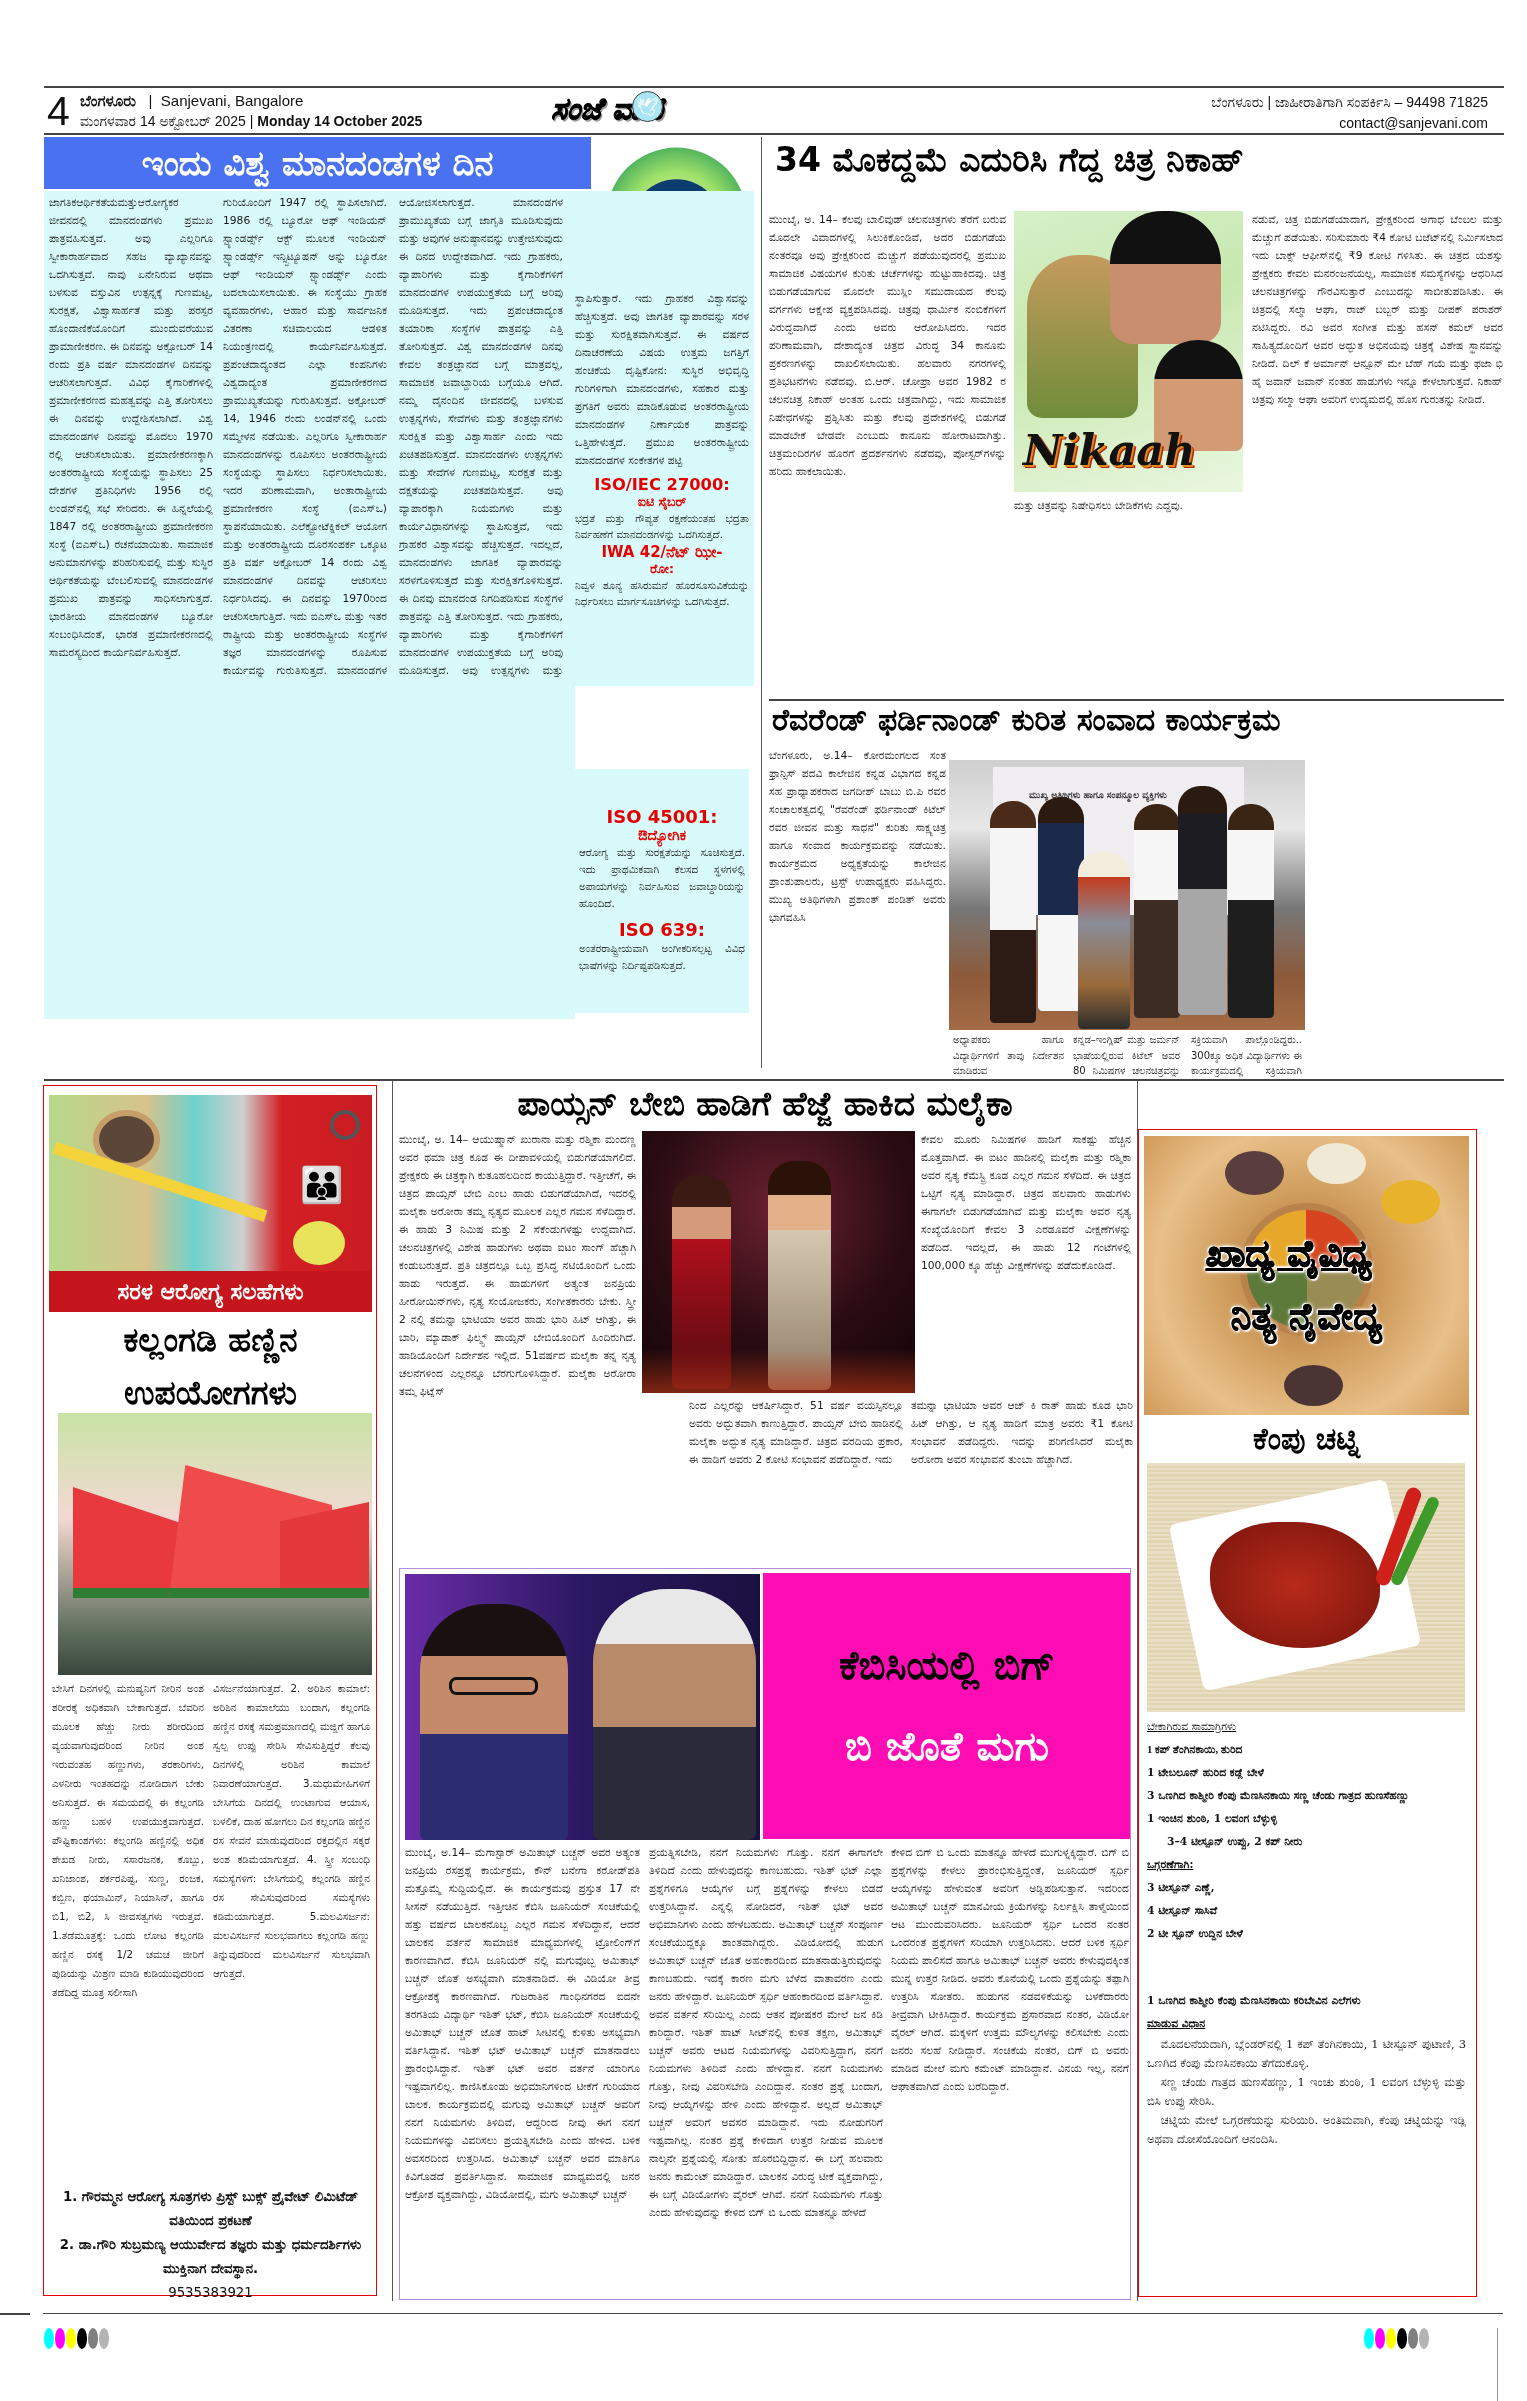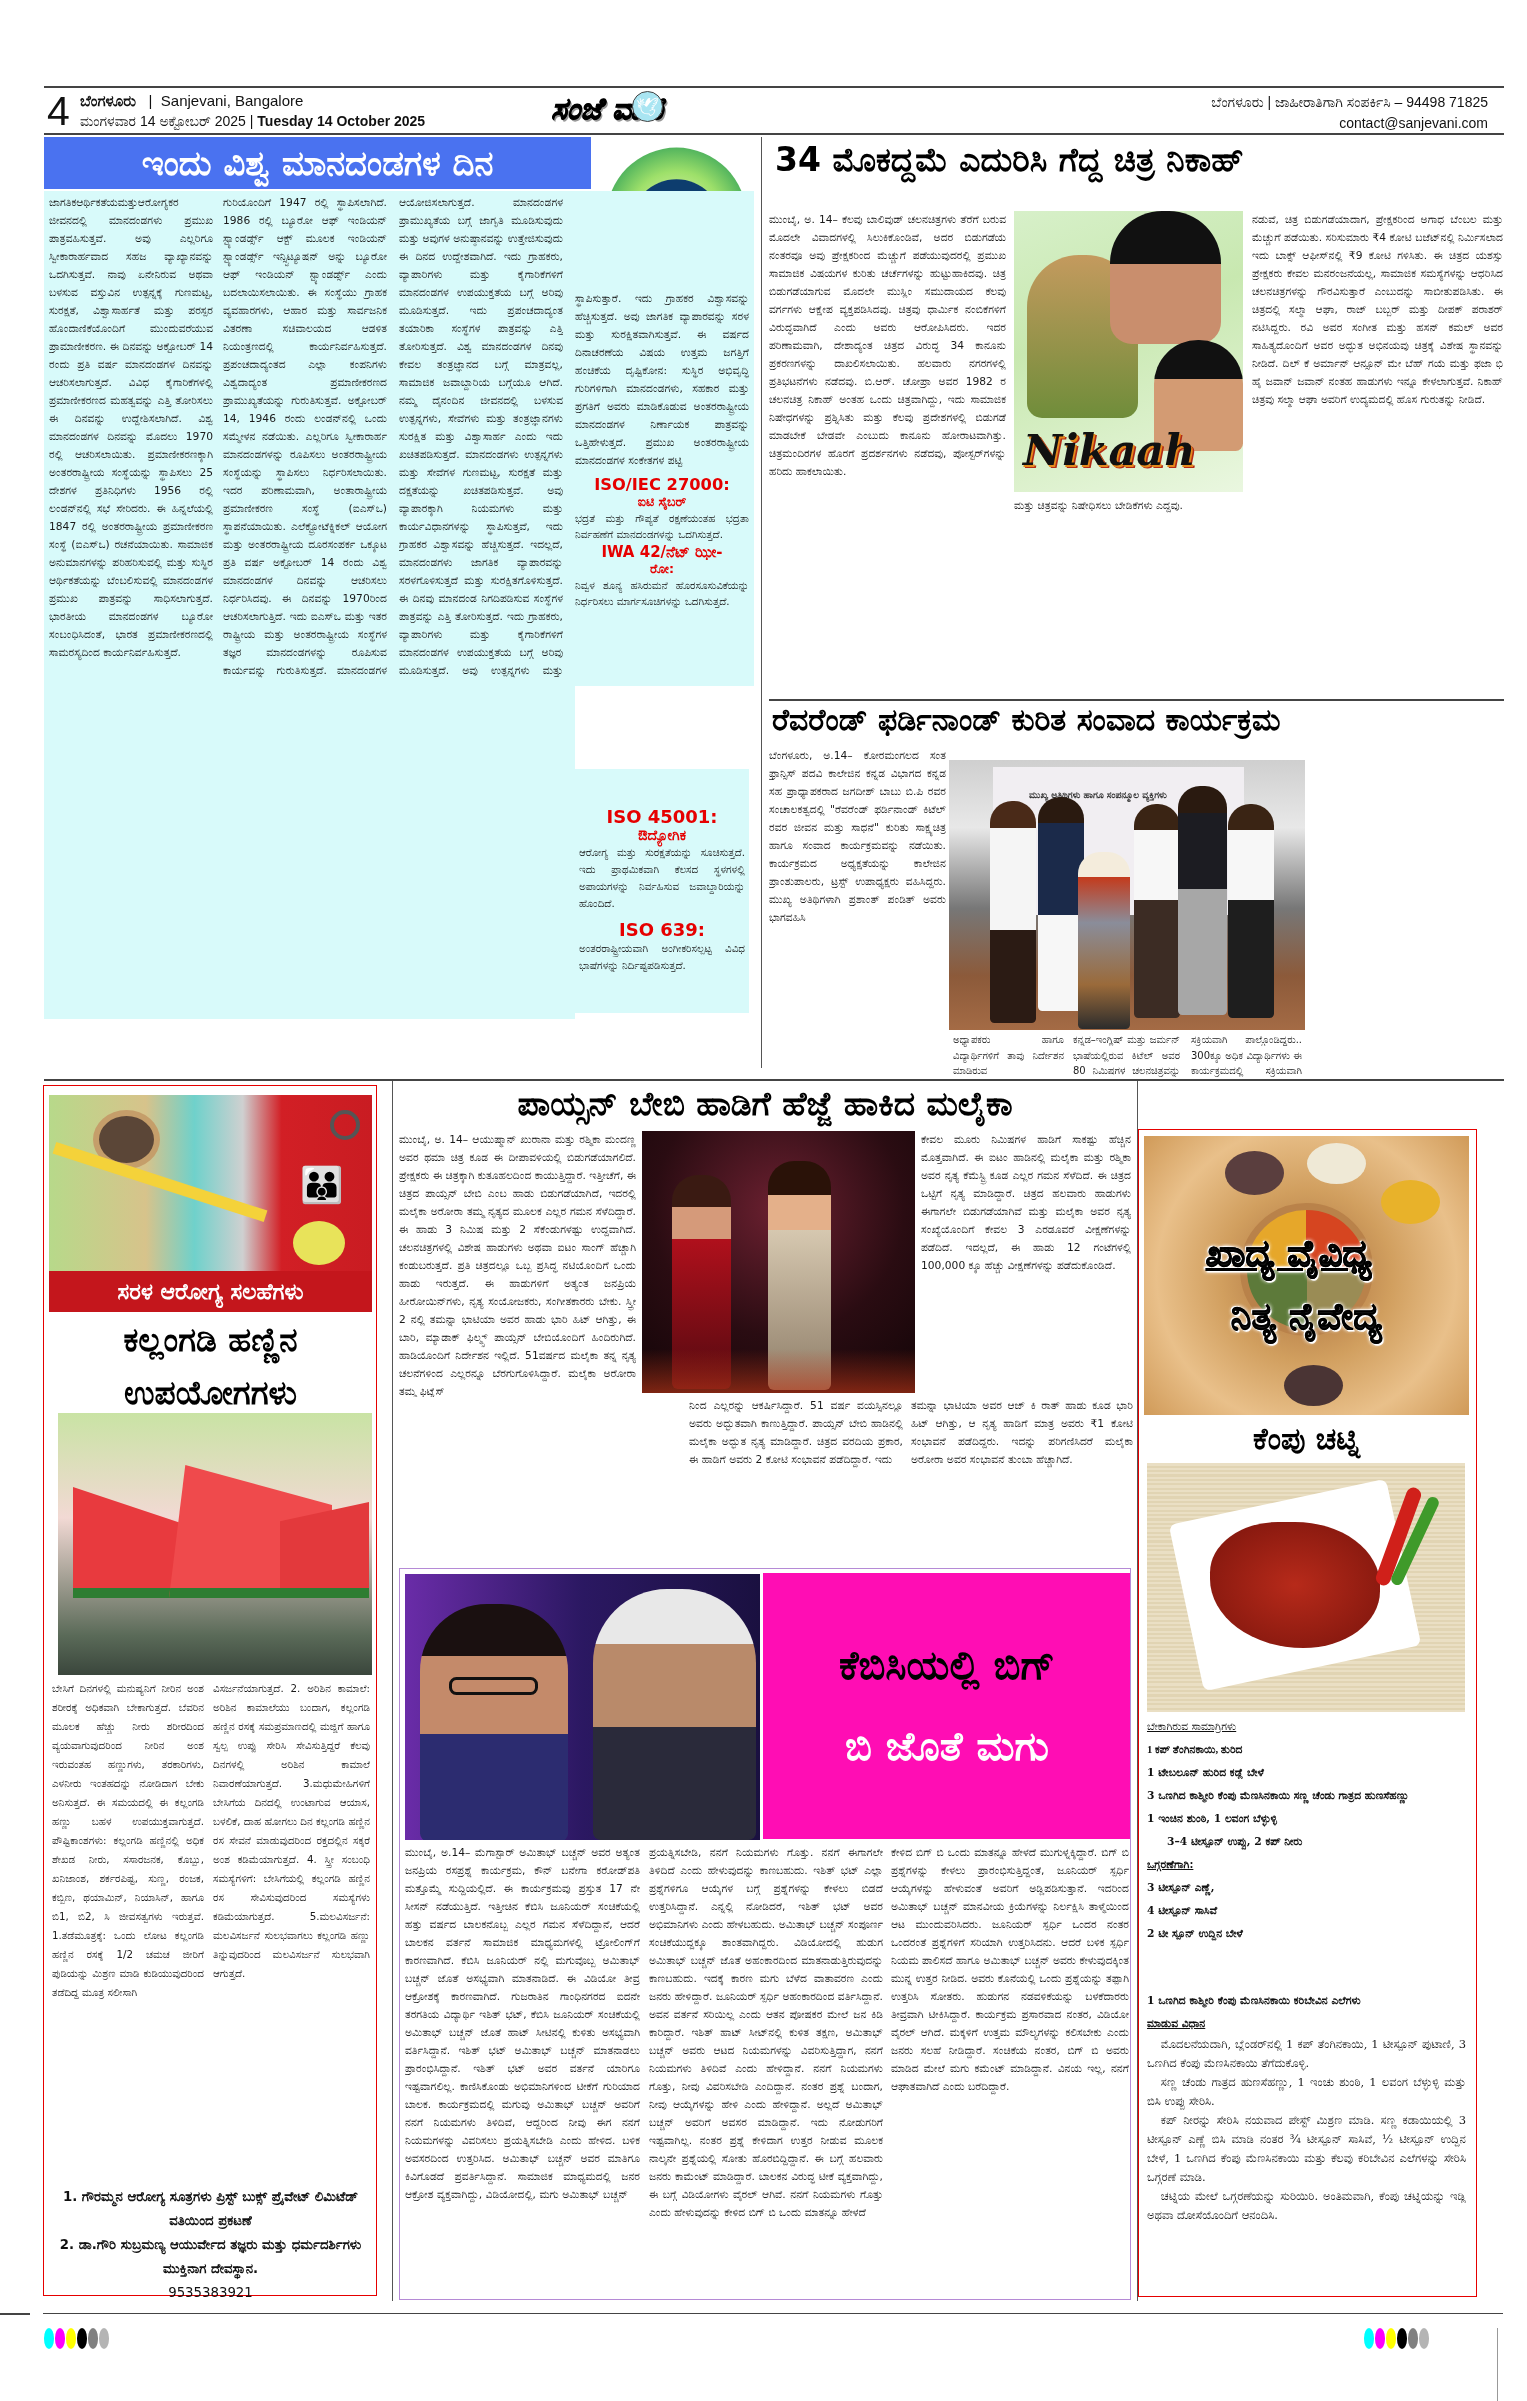--- a/index.html
+++ b/index.html
@@ -19,21 +19,21 @@
 <div class="rule" style="left:44px;top:86px;width:1460px;height:2.2px;"></div>
 <div class="abs" style="left:47px;top:89px;font-size:41px;font-family:'Liberation Sans',sans-serif;line-height:44px;">4</div>
 <div class="abs" style="left:80px;top:92px;font-size:15px;font-family:'Liberation Sans',sans-serif;">
   <span style="font-weight:bold;">ಬೆಂಗಳೂರು</span>
   <span>&nbsp;&nbsp;|&nbsp;</span>
   <span>Sanjevani, Bangalore</span>
 </div>
 <div class="abs" style="left:80px;top:113px;font-size:14px;font-family:'Liberation Sans',sans-serif;">
   <span>ಮಂಗಳವಾರ 14 ಅಕ್ಟೋಬರ್ 2025</span>
   <span> | </span>
-  <span style="font-weight:bold;">Tuesday  14  October  2025</span>
+  <span style="font-weight:bold;">Monday  14  October  2025</span>
 </div>
 <div class="abs" style="left:551px;top:87px;width:192px;height:43px;display:flex;align-items:center;">
   <span style="font-size:30px;font-weight:bold;font-style:italic;color:#000;-webkit-text-stroke:0.7px #000;text-shadow:1.5px 1.5px 0 #999;">ಸಂಜೆ ವಾಣಿ</span>
   <span style="position:absolute;left:81px;top:4.4px;width:31px;height:31px;border-radius:50%;background:#a9e5f2;border:1.5px solid #444;color:#fff;font-size:18px;display:flex;align-items:center;justify-content:center;">🕊</span>
 </div>
 <div class="abs" style="right:40px;top:92px;text-align:right;font-size:14px;font-family:'Liberation Sans',sans-serif;line-height:21px;">
   <div>ಬೆಂಗಳೂರು  |  ಜಾಹೀರಾತಿಗಾಗಿ ಸಂಪರ್ಕಿಸಿ – 94498 71825</div>
   <div>contact@sanjevani.com</div>
 </div>
 <div class="rule" style="left:44px;top:133px;width:1460px;height:1.5px;"></div>
@@ -197,21 +197,20 @@
   <div style="font-weight:bold;">1 ಇಂಚಿನ ಶುಂಠಿ, 1 ಲವಂಗ ಬೆಳ್ಳುಳ್ಳಿ</div>
   <div style="font-weight:bold;margin-left:20px;">3–4 ಟೀಸ್ಪೂನ್ ಉಪ್ಪು, 2 ಕಪ್ ನೀರು</div>
   <div style="font-weight:bold;text-decoration:underline;">ಒಗ್ಗರಣೆಗಾಗಿ:</div>
   <div style="font-weight:bold;">3 ಟೀಸ್ಪೂನ್ ಎಣ್ಣೆ,</div>
   <div style="font-weight:bold;">4 ಟೀಸ್ಪೂನ್ ಸಾಸಿವೆ</div>
   <div style="font-weight:bold;">2 ಟೀ ಸ್ಪೂನ್ ಉದ್ದಿನ ಬೇಳೆ</div>
   <div style="font-weight:bold;margin-top:44px;">1 ಒಣಗಿದ ಕಾಶ್ಮೀರಿ ಕೆಂಪು ಮೆಣಸಿನಕಾಯಿ ಕರಿಬೇವಿನ ಎಲೆಗಳು</div>
   <div style="font-weight:bold;text-decoration:underline;">ಮಾಡುವ ವಿಧಾನ</div>
   <div class="body-text" style="font-family:'DejaVu Serif',serif;line-height:19px;text-indent:1.2em;">ಮೊದಲನೆಯದಾಗಿ, ಬ್ಲೆಂಡರ್‌ನಲ್ಲಿ 1 ಕಪ್ ತೆಂಗಿನಕಾಯಿ, 1 ಟೀಸ್ಪೂನ್ ಪುಟಾಣಿ, 3 ಒಣಗಿದ ಕೆಂಪು ಮೆಣಸಿನಕಾಯಿ ತೆಗೆದುಕೊಳ್ಳಿ.</div>
   <div class="body-text" style="font-family:'DejaVu Serif',serif;line-height:19px;text-indent:1.2em;">ಸಣ್ಣ ಚೆಂಡು ಗಾತ್ರದ ಹುಣಸೆಹಣ್ಣು, 1 ಇಂಚು ಶುಂಠಿ, 1 ಲವಂಗ ಬೆಳ್ಳುಳ್ಳಿ ಮತ್ತು ಬಿಸಿ ಉಪ್ಪು ಸೇರಿಸಿ.</div>
-  <div class="body-text" style="font-family:'DejaVu Serif',serif;line-height:19px;text-indent:1.2em;">ಕಪ್ ನೀರನ್ನು ಸೇರಿಸಿ ನಯವಾದ ಪೇಸ್ಟ್ ಮಿಶ್ರಣ ಮಾಡಿ. ಸಣ್ಣ ಕಡಾಯಿಯಲ್ಲಿ 3 ಟೀಸ್ಪೂನ್ ಎಣ್ಣೆ ಬಿಸಿ ಮಾಡಿ ನಂತರ ¾ ಟೀಸ್ಪೂನ್ ಸಾಸಿವೆ, ½ ಟೀಸ್ಪೂನ್ ಉದ್ದಿನ ಬೇಳೆ, 1 ಒಣಗಿದ ಕೆಂಪು ಮೆಣಸಿನಕಾಯಿ ಮತ್ತು ಕೆಲವು ಕರಿಬೇವಿನ ಎಲೆಗಳನ್ನು ಸೇರಿಸಿ ಒಗ್ಗರಣೆ ಮಾಡಿ.</div>
   <div class="body-text" style="font-family:'DejaVu Serif',serif;line-height:19px;text-indent:1.2em;">ಚಟ್ನಿಯ ಮೇಲೆ ಒಗ್ಗರಣೆಯನ್ನು ಸುರಿಯಿರಿ. ಅಂತಿಮವಾಗಿ, ಕೆಂಪು ಚಟ್ನಿಯನ್ನು ಇಡ್ಲಿ ಅಥವಾ ದೋಸೆಯೊಂದಿಗೆ ಆನಂದಿಸಿ.</div>
 </div>
 
 <div class="rule" style="left:0;top:2313px;width:30px;height:1.5px;"></div>
 <div class="rule" style="left:43px;top:2313px;width:1460px;height:0.7px;"></div>
 
 <div class="abs" style="left:44px;top:2328px;display:flex;">
   <span class="reg-dot" style="background:#00ffff;"></span>
   <span class="reg-dot" style="background:#ff00ff;"></span>
   <span class="reg-dot" style="background:#ffff00;"></span>

